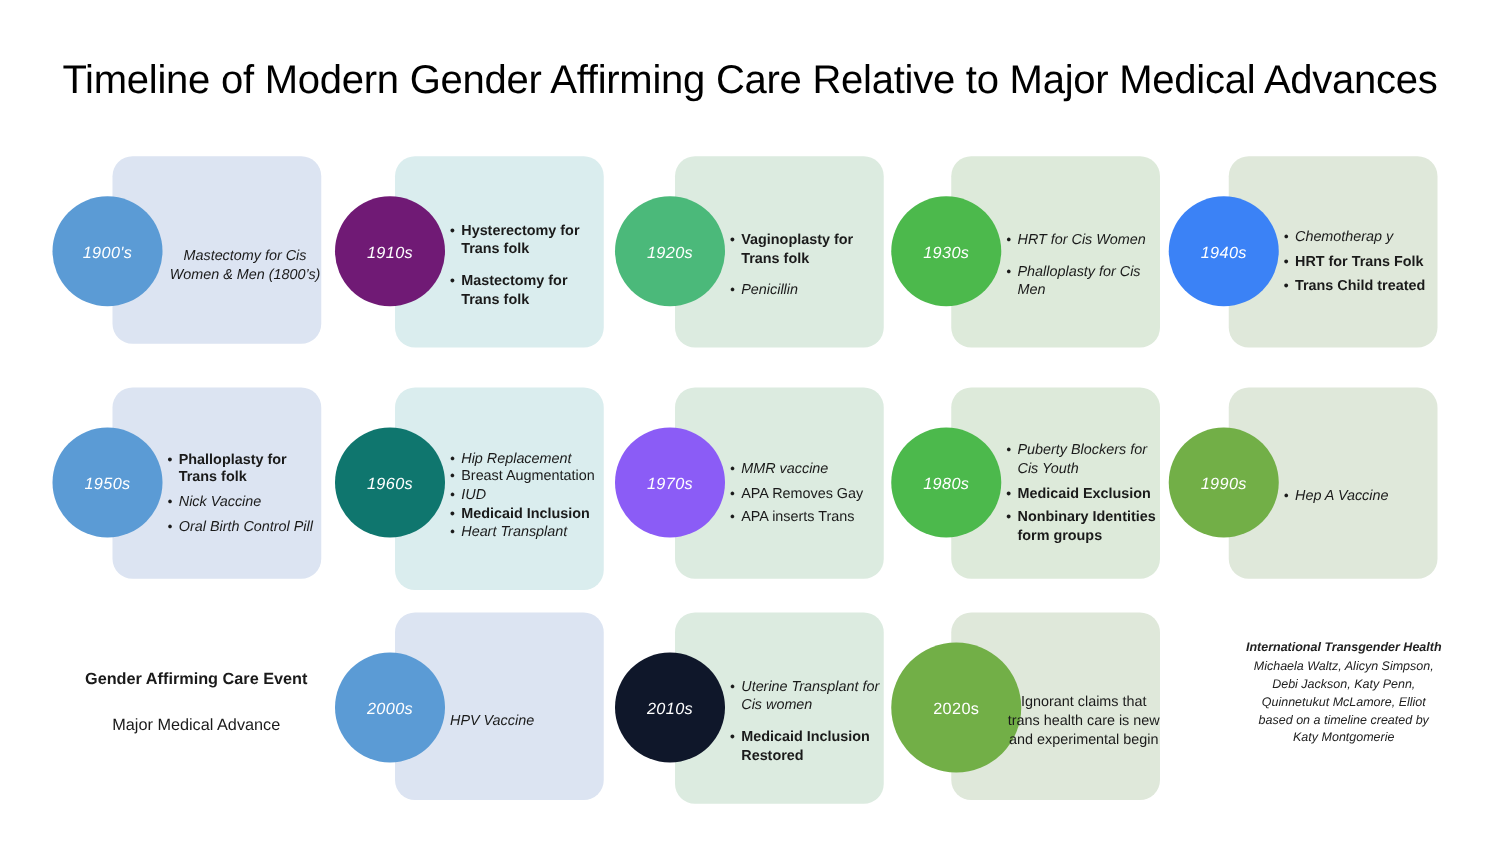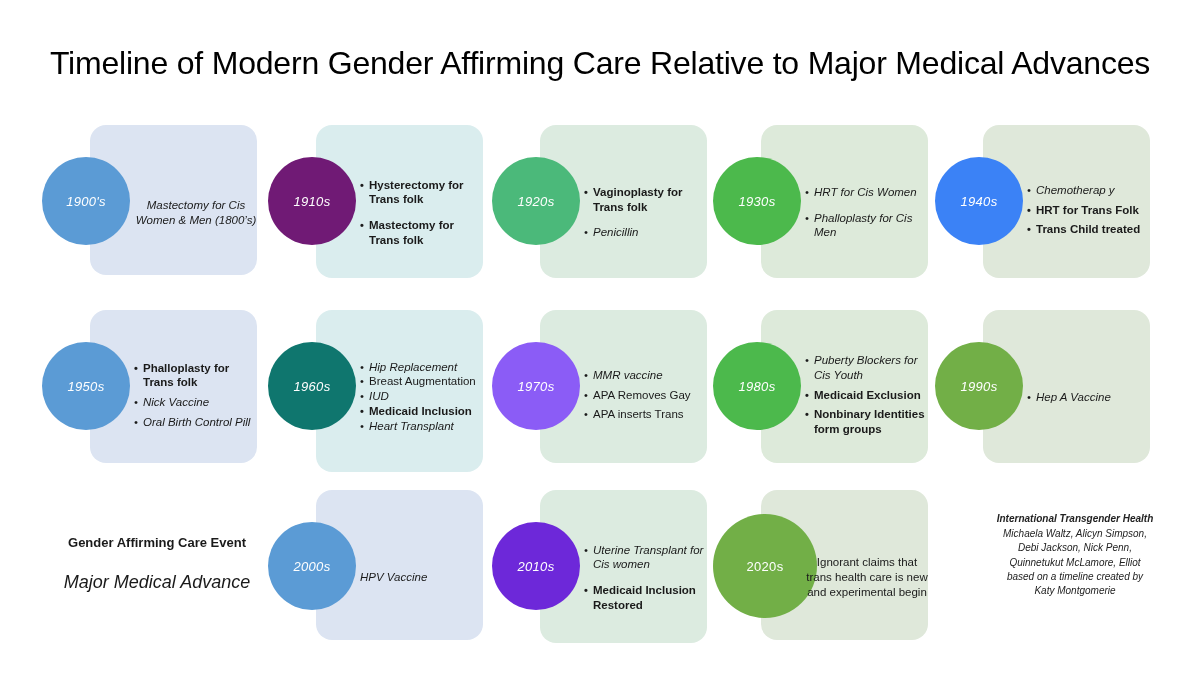--- a/index.html
+++ b/index.html
@@ -135,22 +135,21 @@
     width: 230px;
     text-align: center;
     margin-top: 10px;
   }
   .legend-gac {
     font-size: 13px;
     font-weight: bold;
     margin-bottom: 22px;
   }
   .legend-adv {
-    font-size: 18px;
-    font-style: italic;
+    font-size: 13px;
   }
 
   
   .credits {
     position: absolute;
     left: 955px;
     top: 512px;
     width: 240px;
     text-align: center;
     font-style: italic;
@@ -263,21 +262,21 @@
 <div class="row row-3">
   <div class="cell" style="left:268px">
       <div class="panel short" style="background: rgb(220, 228, 242);"></div>
       <div class="bubble" style="background: rgb(91, 155, 213);">2000s</div>
       <div class="content center-text">
         <div class="item adv nobullet">HPV Vaccine</div>
       </div>
     </div>
   <div class="cell" style="left:492px">
       <div class="panel" style="background: rgb(220, 235, 224);"></div>
-      <div class="bubble" style="background: #6d28d9;">2010s</div>
+      <div class="bubble" style="background: #0f172a;">2010s</div>
       <div class="content">
         <div class="item adv">Uterine Transplant for Cis women</div>
         <div class="item gac">Medicaid Inclusion Restored</div>
       </div>
     </div>
   <div class="cell" style="left:713px">
       <div class="panel short" style="background: rgb(223, 232, 218);"></div>
       <div class="bubble big" style="background: rgb(114, 175, 71);">2020s</div>
       <div class="content center-text">
         <div class="item plain nobullet">Ignorant claims that trans health care is new and experimental begin</div>
@@ -286,17 +285,17 @@
 </div>
 
 <div class="legend">
   <div class="legend-gac">Gender Affirming Care Event</div>
   <div class="legend-adv">Major Medical Advance</div>
 </div>
 
 <div class="credits">
   <div class="credits-title">International Transgender Health</div>
   <div>Michaela Waltz, Alicyn Simpson,</div>
-  <div>Debi Jackson, Nick Penn,</div>
+  <div>Debi Jackson, Katy Penn,</div>
   <div>Quinnetukut McLamore, Elliot</div>
   <div>based on a timeline created by</div>
   <div>Katy Montgomerie</div>
 </div>
 
 </body></html>

